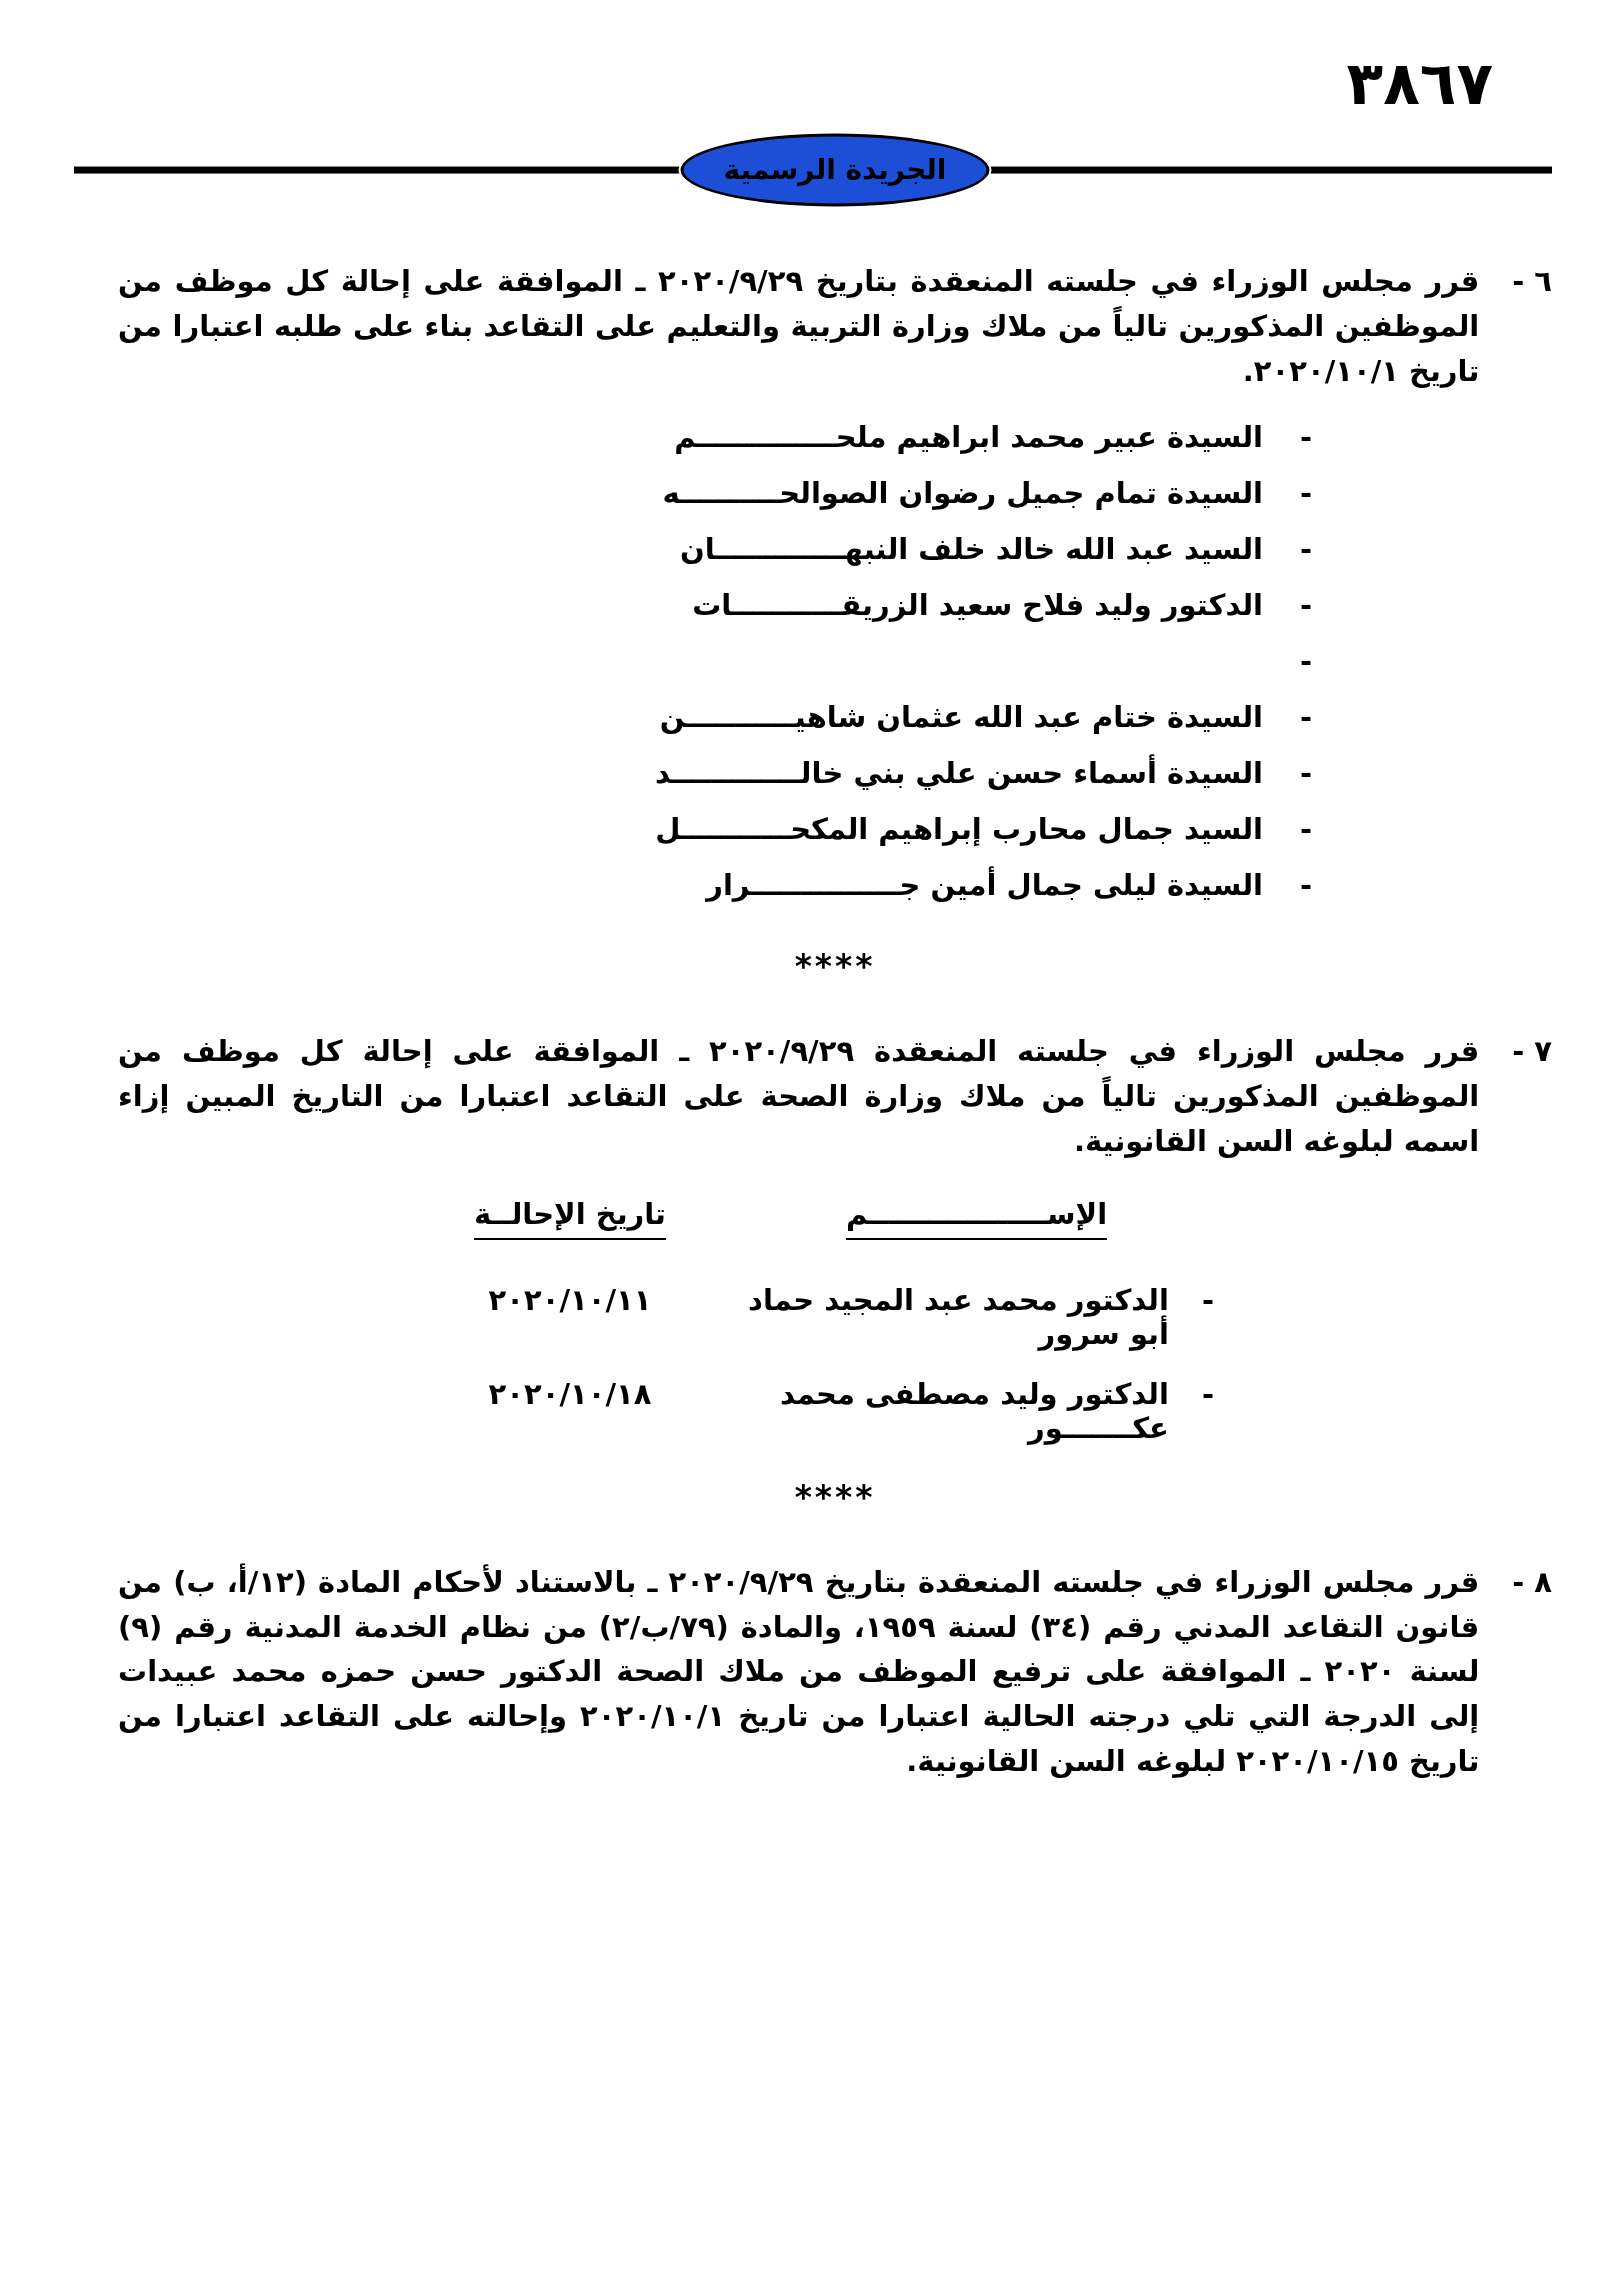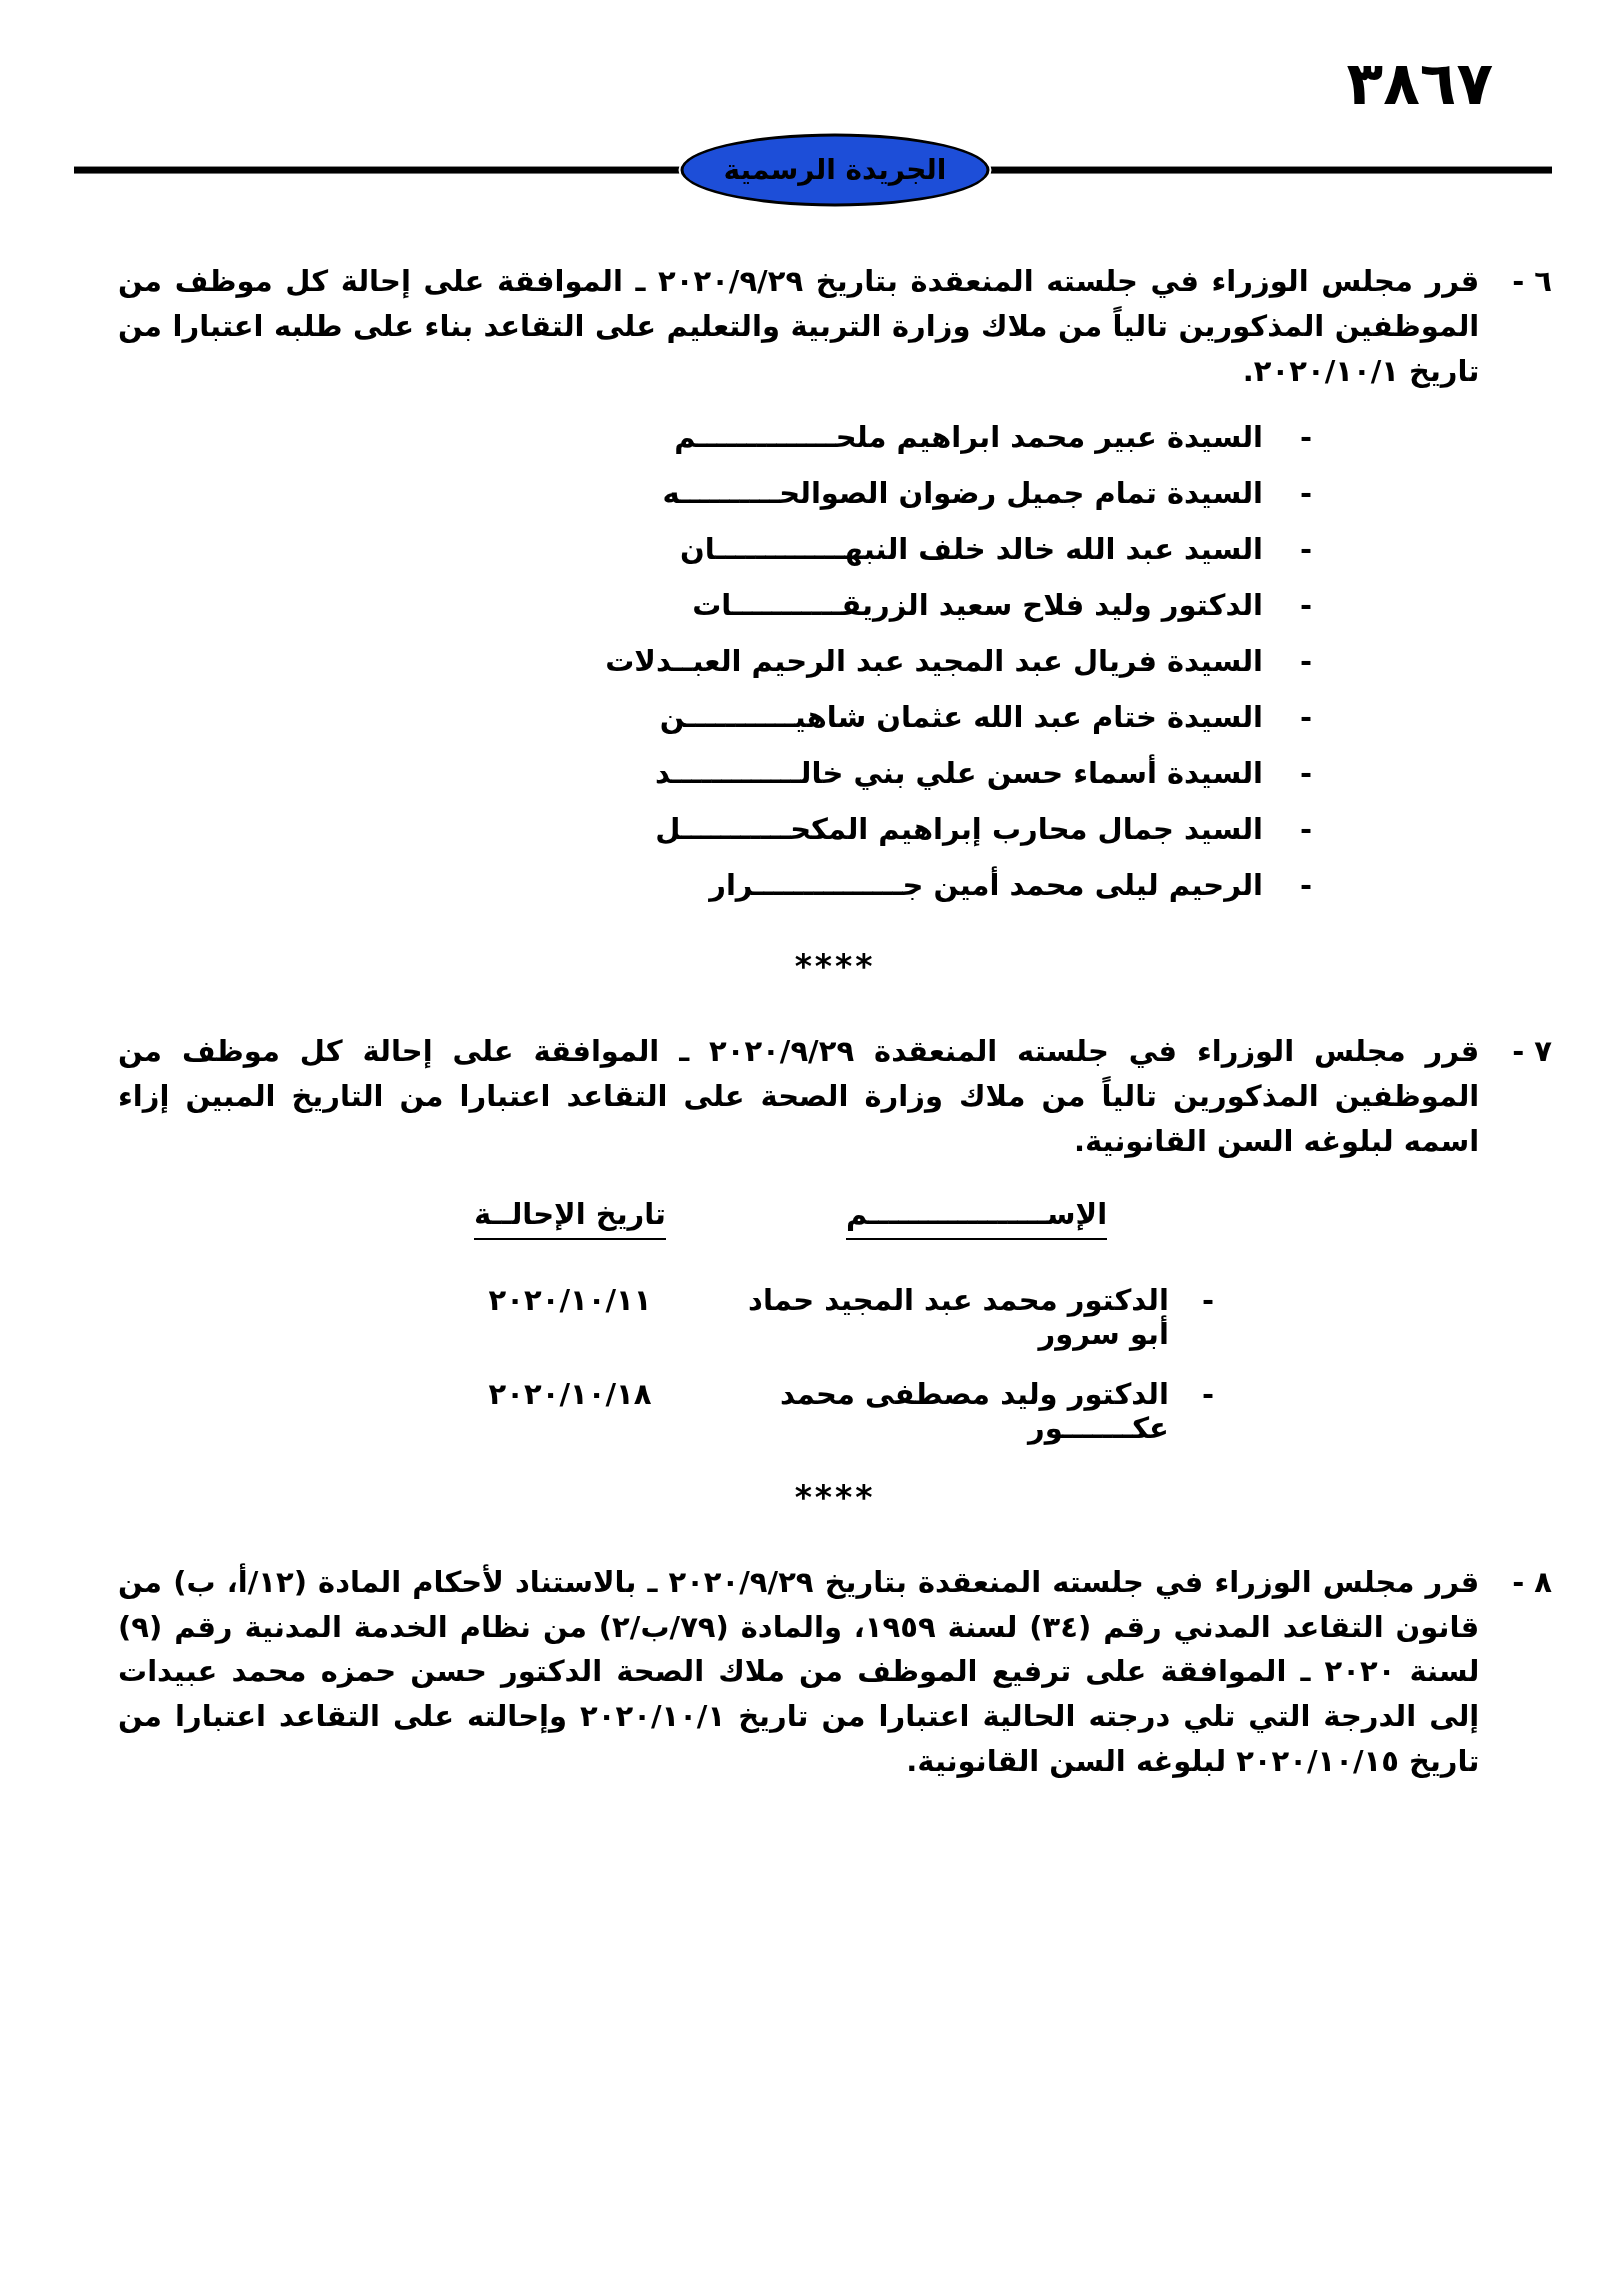--- a/index.html
+++ b/index.html
@@ -159,37 +159,36 @@
     <div class="name-row">
       <span class="dash">-</span>
       <span class="name">السيد عبد الله خالد خلف النبهـــــــــــــان</span>
     </div>
     <div class="name-row">
       <span class="dash">-</span>
       <span class="name">الدكتور وليد فلاح سعيد الزريقـــــــــــات</span>
     </div>
     <div class="name-row">
       <span class="dash">-</span>
-      <span class="name">السيدة فريال عبد المجيد عبد الرحيم العبــدلات</span>
     </div>
     <div class="name-row">
       <span class="dash">-</span>
       <span class="name">السيدة ختام عبد الله عثمان شاهيـــــــــــن</span>
     </div>
     <div class="name-row">
       <span class="dash">-</span>
       <span class="name">السيدة أسماء حسن علي بني خالـــــــــــــد</span>
     </div>
     <div class="name-row">
       <span class="dash">-</span>
       <span class="name">السيد جمال محارب إبراهيم المكحـــــــــــل</span>
     </div>
     <div class="name-row">
       <span class="dash">-</span>
-      <span class="name">الرحيم ليلى محمد أمين جـــــــــــــــرار</span>
+      <span class="name">السيدة ليلى جمال أمين جـــــــــــــــرار</span>
     </div>
   </div>
 
   <div class="stars">****</div>
 
   <div class="decree">
     <div class="decree-number">٧ -</div>
     <p class="decree-text">قرر مجلس الوزراء في جلسته المنعقدة ٢٠٢٠/٩/٢٩ ـ الموافقة على إحالة كل موظف من الموظفين المذكورين تالياً من ملاك وزارة الصحة على التقاعد اعتبارا من التاريخ المبين إزاء اسمه لبلوغه السن القانونية.</p>
   </div>
 

